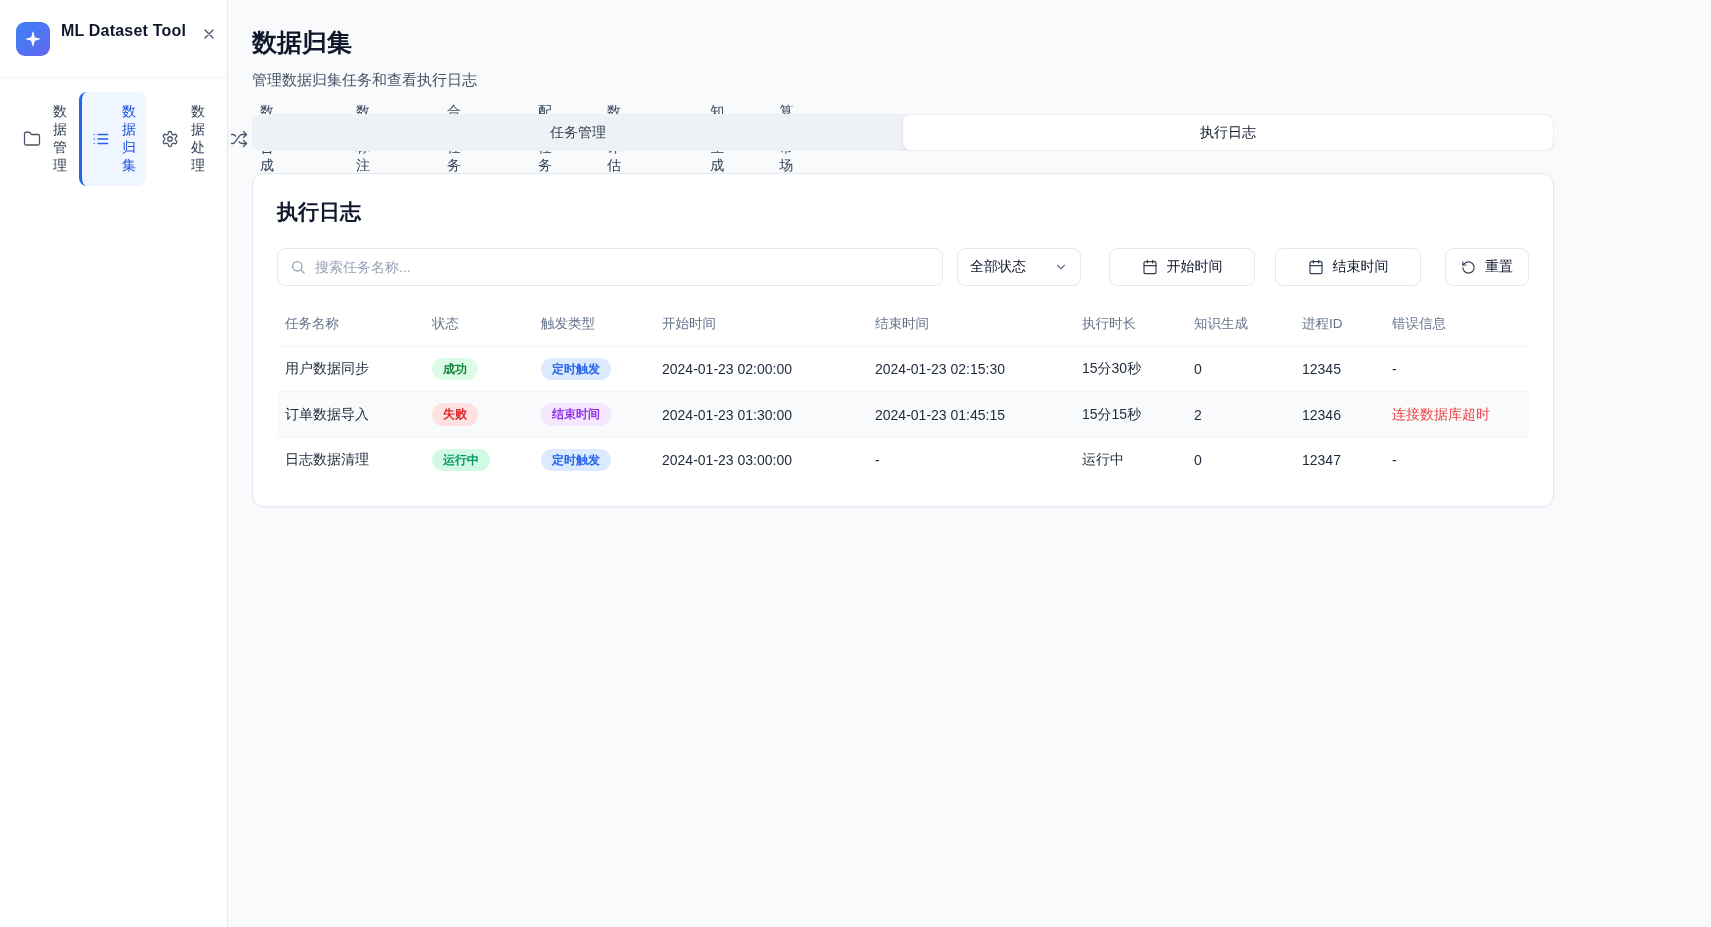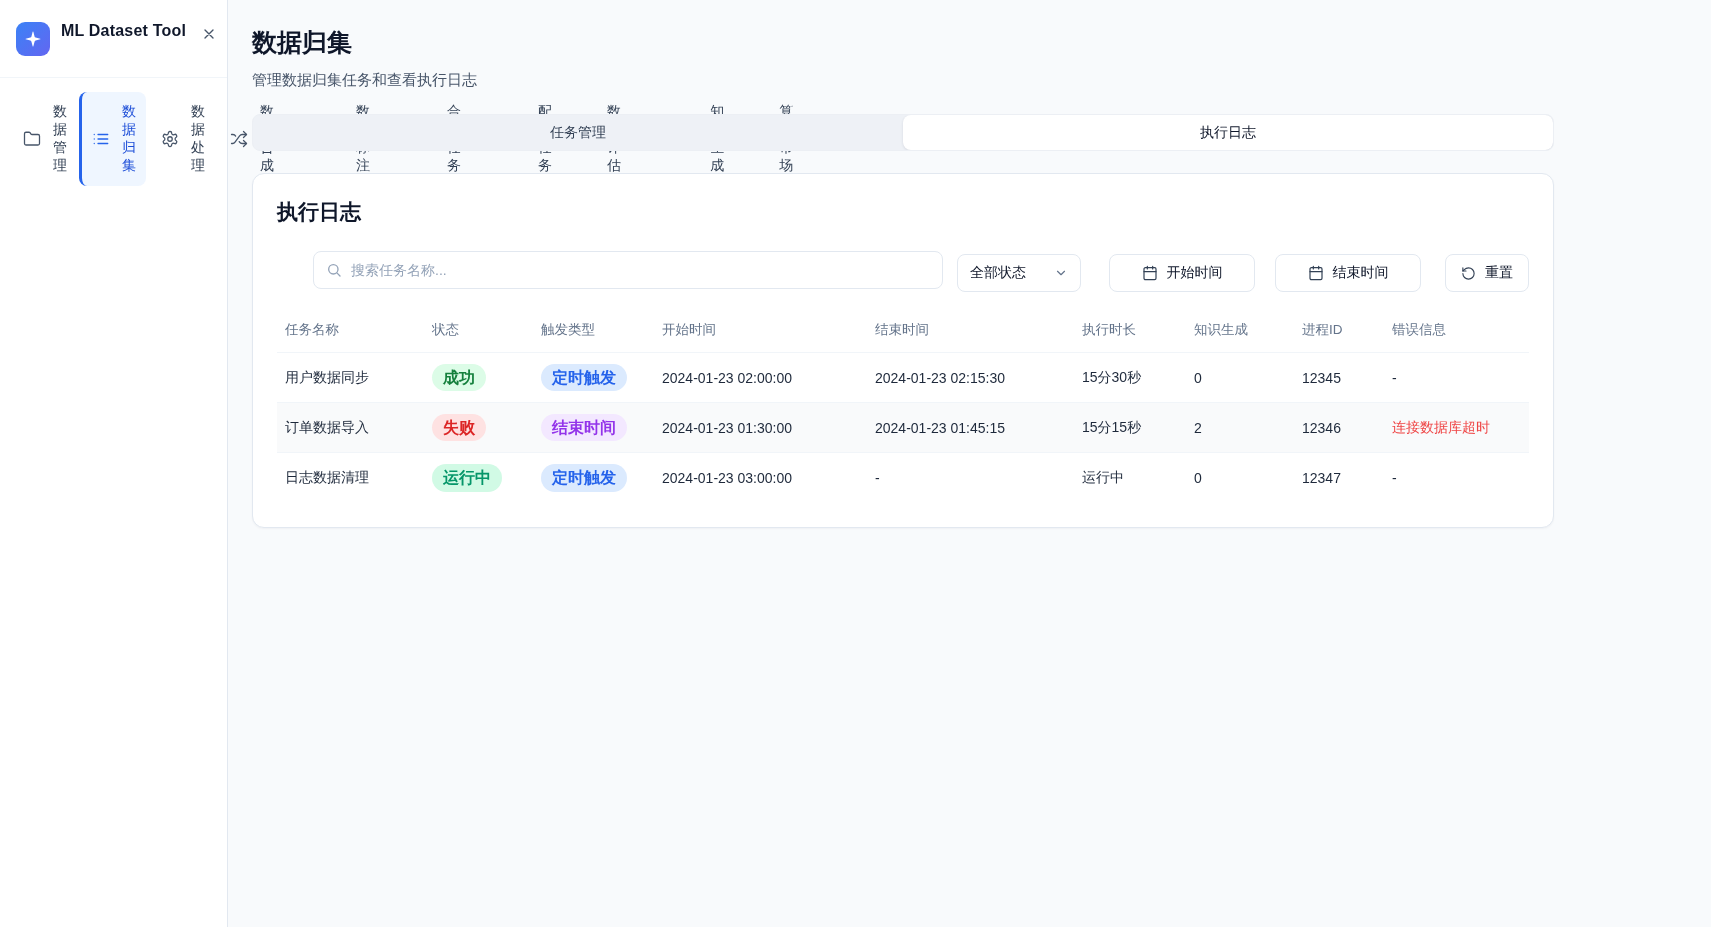--- a/index.html
+++ b/index.html
@@ -34,35 +34,35 @@
   .page-sub { margin-top:12px; color:#475569; font-size:15px; }
 
   .tabs { display:flex; margin-top:24px; background:#eef1f6; border-radius:8px; height:37px; overflow:hidden; border:1px solid #eceff4; }
   .tab { flex:1; border:none; background:transparent; font-size:14px; color:#334155; cursor:pointer; font-family:inherit; border-radius:8px; }
   .tab.active { background:#ffffff; box-shadow:0 1px 3px rgba(15,23,42,.10); font-weight:500; color:#0f172a; }
 
   .card { margin-top:22px; background:#ffffff; border:1px solid #e2e8f0; border-radius:12px; padding:24px; box-shadow:0 1px 2px rgba(15,23,42,.04); }
   .card-title { font-size:21px; font-weight:bold; color:#0f172a; }
 
   .toolbar { display:flex; gap:14px; margin-top:22px; align-items:center; }
-  .search { flex:1; max-width:706px; display:flex; align-items:center; gap:9px; border:1px solid #e2e8f0; border-radius:8px; height:38px; padding:0 12px; background:#fff; color:#94a3b8;margin-left:36px; }
+  .search { flex:1; max-width:706px; display:flex; align-items:center; gap:9px; border:1px solid #e2e8f0; border-radius:8px; height:38px; padding:0 12px; background:#fff; color:#94a3b8; }
   .search input { border:none; outline:none; flex:1; font-size:14px; color:#0f172a; font-family:inherit; background:transparent; }
   .search input::placeholder { color:#94a3b8; }
-  .btn { display:flex; align-items:center; justify-content:center; gap:9px; height:38px; border:1px solid #e2e8f0; background:#fff; border-radius:8px; font-size:14px; color:#0f172a; cursor:pointer; font-family:inherit;margin-top:6px; }
+  .btn { display:flex; align-items:center; justify-content:center; gap:9px; height:38px; border:1px solid #e2e8f0; background:#fff; border-radius:8px; font-size:14px; color:#0f172a; cursor:pointer; font-family:inherit; }
   .btn .bicon { color:#334155; display:flex; }
   .select { width:124px; justify-content:space-between; padding:0 12px; margin-right:8px; }
   .btn-date { width:146px; margin-left:6px; }
   .btn-reset { width:84px; margin-left:10px; }
 
   table.log-table { width:100%; border-collapse:collapse; margin-top:16px; font-size:14px; }
   .log-table th { text-align:left; color:#64748b; font-weight:normal; font-size:13.5px; padding:13px 8px; }
   .log-table td { padding:11px 8px; border-top:1px solid #f1f5f9; color:#1e293b; }
   .log-table tbody tr:nth-child(even) { background:#f9fafb; }
   .task-name { font-weight:500; color:#0f172a; }
-  .pill { display:inline-block; padding:4px 11px; border-radius:999px; font-size:16px; font-weight:600; line-height:1.2; }
+  .pill { display:inline-block; padding:4px 11px; border-radius:999px; font-size:12px; font-weight:600; line-height:1.2; }
   .pill.success { background:#dcfce7; color:#15803d; }
   .pill.failed  { background:#fee2e2; color:#dc2626; }
   .pill.running { background:#d1fae5; color:#059669; }
   .pill.scheduled { background:#dbeafe; color:#2563eb; }
   .pill.manual { background:#f3e8ff; color:#9333ea; }
   td.err { color:#ef4444;font-family:Liberation Serif, serif; }
 </style>
 </head>
 <body>
 

